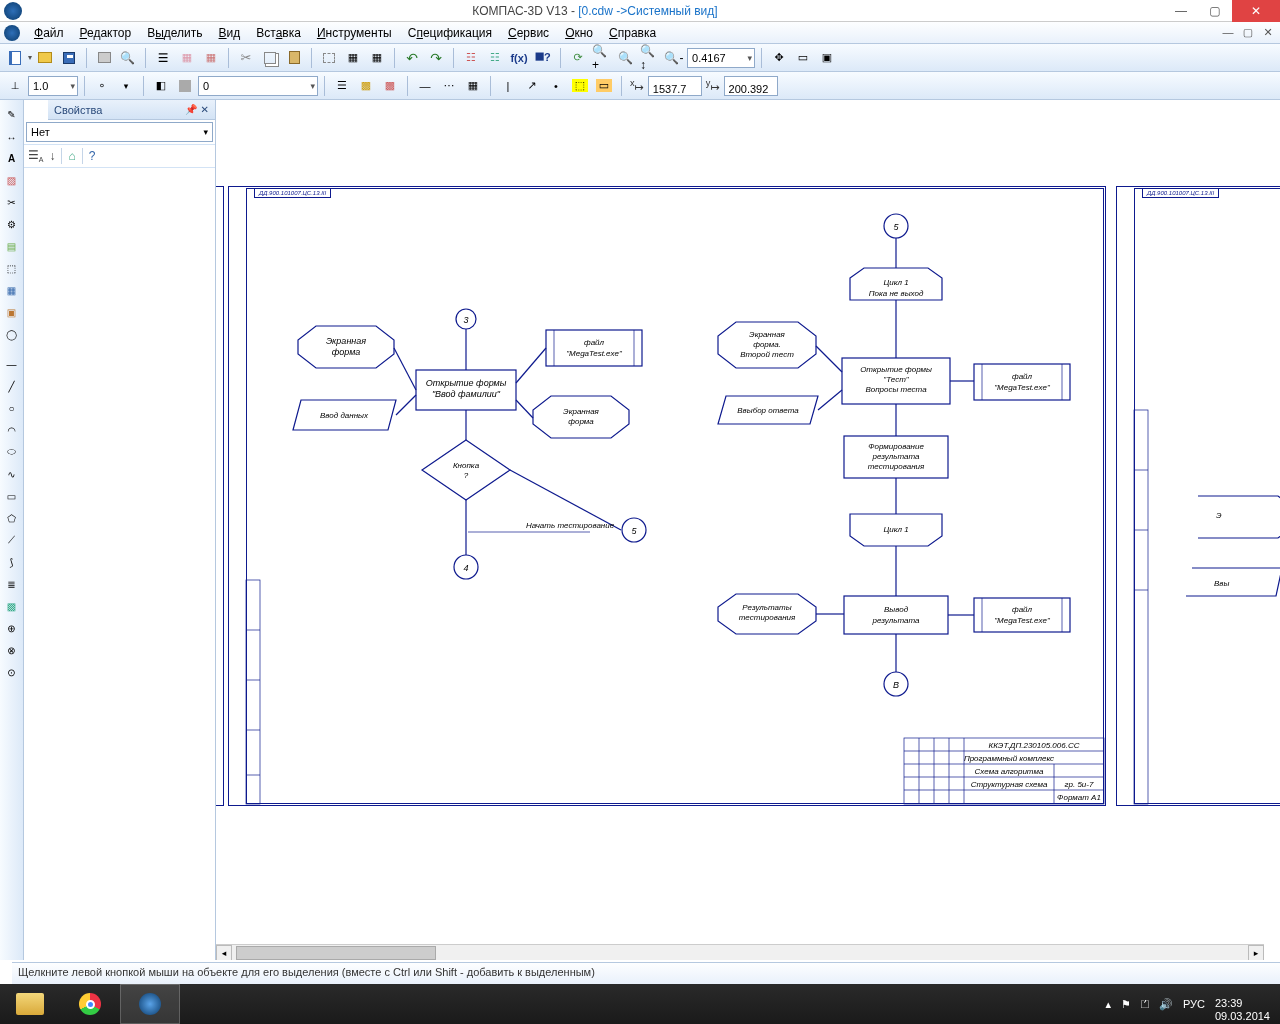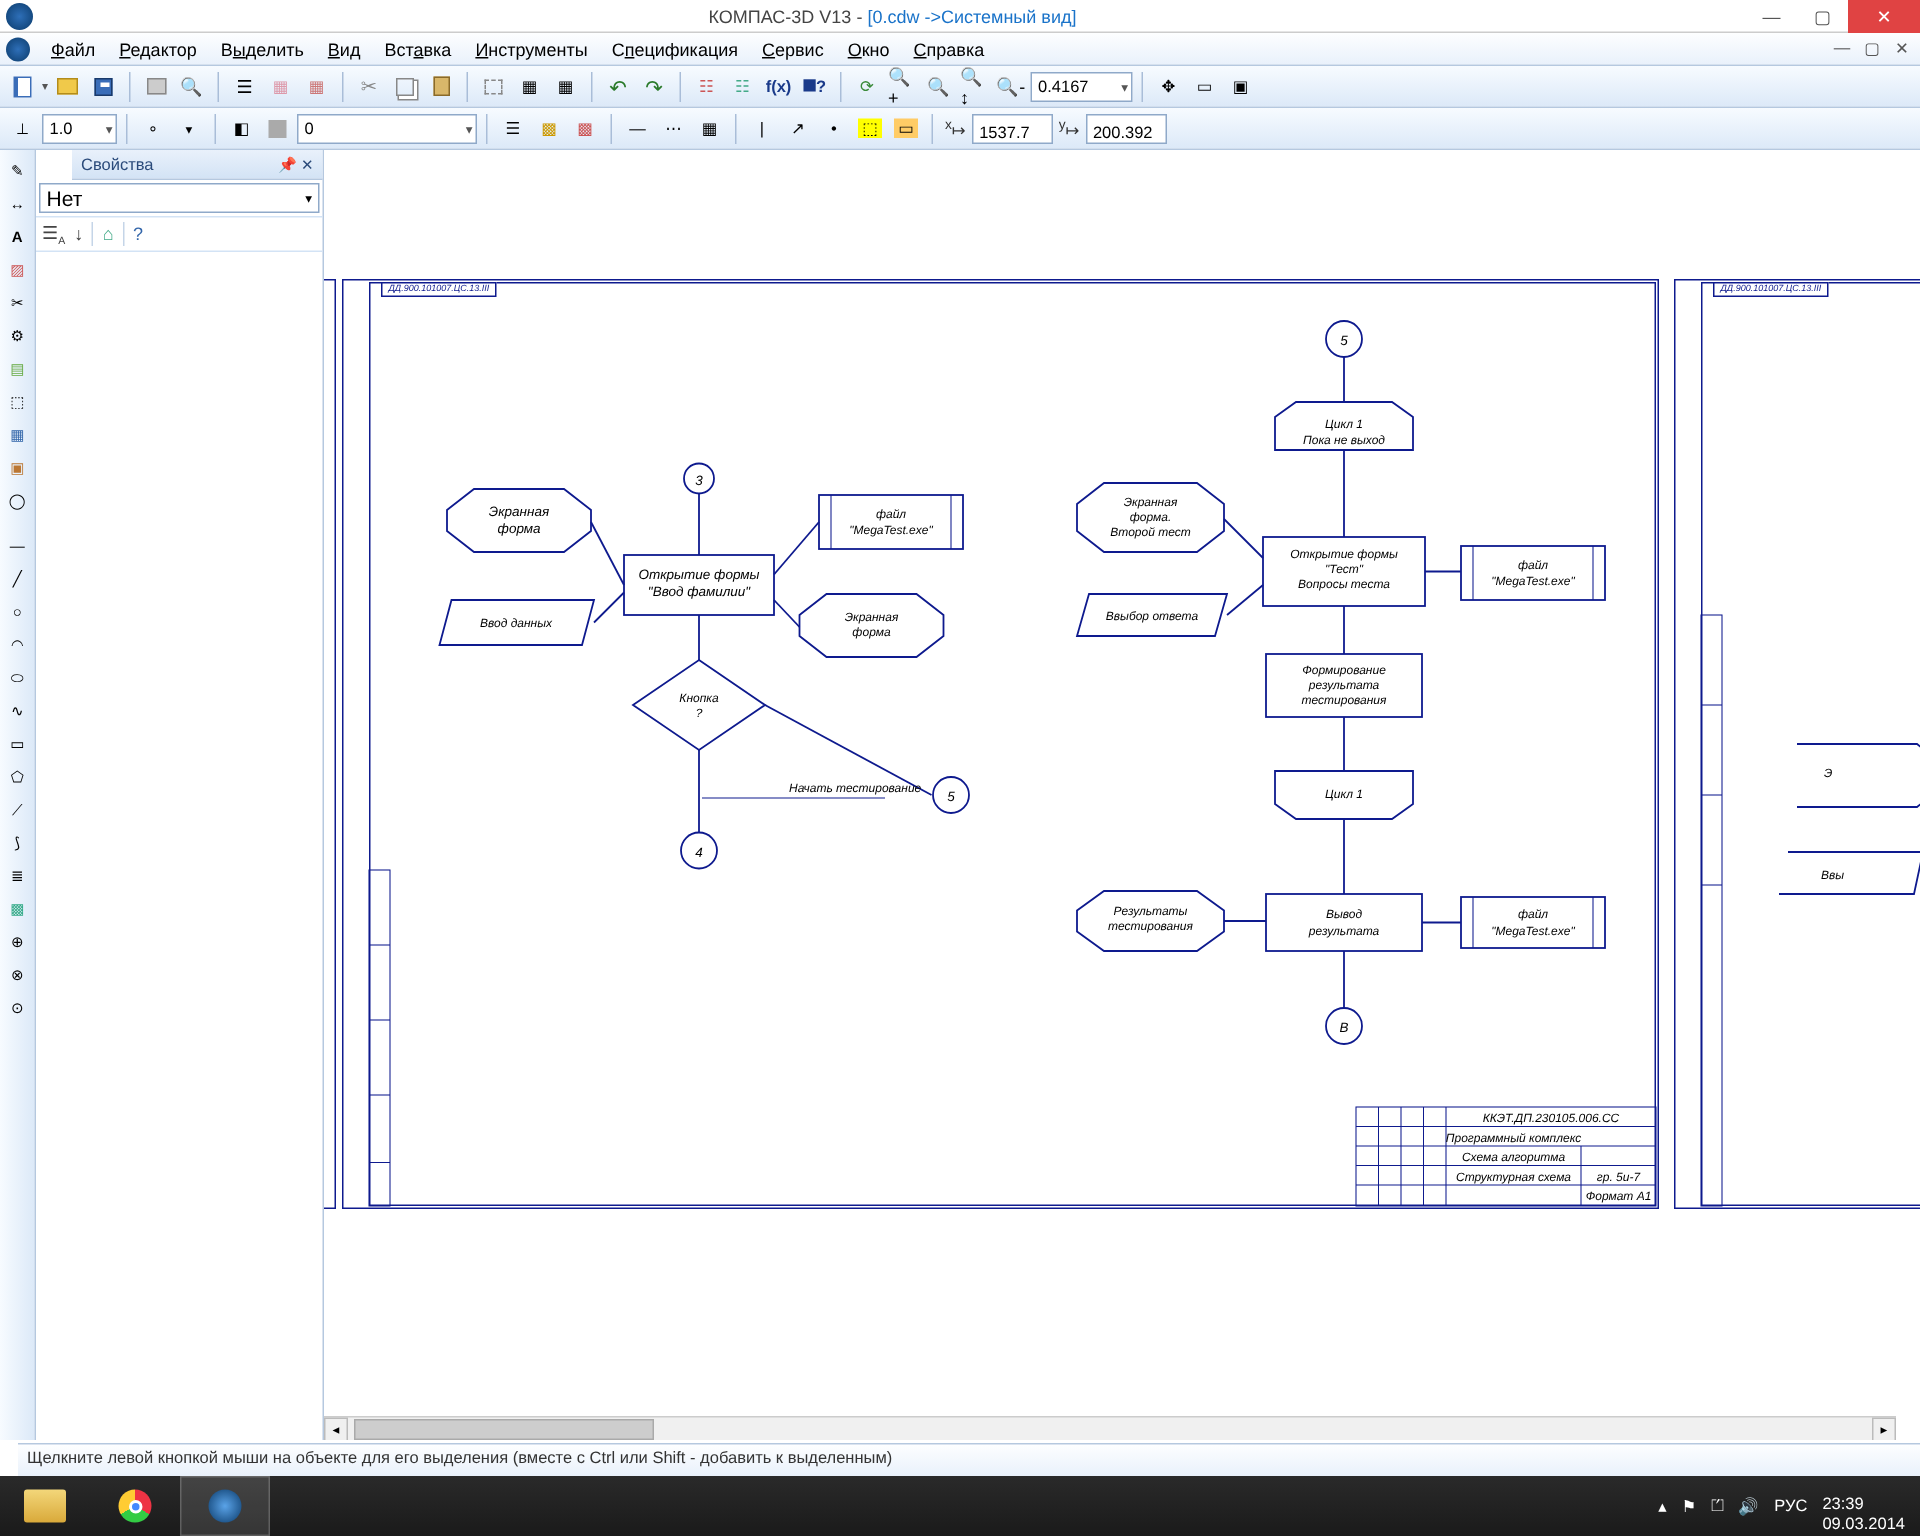--- a/index.html
+++ b/index.html
@@ -32,21 +32,21 @@
 .tb-label { font-size: 11px; padding: 0 2px; color: #333; }
 
 
 .main { display: flex; height: 860px; }
 .vtoolbar { width: 24px; background: linear-gradient(90deg,#f7fbff,#dce9f8); border-right: 1px solid #b5c8df; display: flex; flex-direction: column; align-items: center; padding-top: 4px; gap: 2px; }
 .vtb-btn { width: 20px; height: 20px; display: flex; align-items: center; justify-content: center; font-size: 10px; }
 
 .sidepanel { width: 192px; background: #fff; border-right: 1px solid #b5c8df; display: flex; flex-direction: column; }
 .panel-head { height: 20px; background: linear-gradient(#e9f1fb,#d3e3f5); border-bottom: 1px solid #b5c8df; display: flex; align-items: center; padding: 0 6px; font-size: 11px; color: #2a4a7a; margin-left: 24px; }
 .panel-head .pin { margin-left: auto; font-size: 10px; }
-.panel-combo { margin: 2px; height: 20px; border: 1px solid #8fa9c9; font-size: 14px; padding: 0 4px; display: flex; align-items: center; position: relative; }
+.panel-combo { margin: 2px; height: 20px; border: 1px solid #8fa9c9; font-size: 11px; padding: 0 4px; display: flex; align-items: center; position: relative; }
 .panel-combo::after { content: "▾"; position: absolute; right: 4px; font-size: 9px; }
 .mini-tb { height: 24px; border-top: 1px solid #d3e3f5; border-bottom: 1px solid #d3e3f5; display: flex; align-items: center; padding: 0 4px; gap: 6px; font-size: 12px; color: #444; }
 .mini-tb .dsep { width:1px; height:16px; background:#c5d5e8; }
 
 .canvas-wrap { flex: 1; background: #fff; position: relative; overflow: hidden; }
 .sheet-border { position: absolute; border: 1px solid #0e1a8e; }
 .frame-title { position: absolute; border: 1px solid #0e1a8e; font-size: 6px; font-style: italic; color: #0e1a8e; padding: 1px 4px; background: #fff; }
 .shape-text { font-size: 9px; font-style: italic; color: #0e1a8e; text-align: center; line-height: 1.1; }
 .shape-text.tiny { font-size: 8px; }
 

